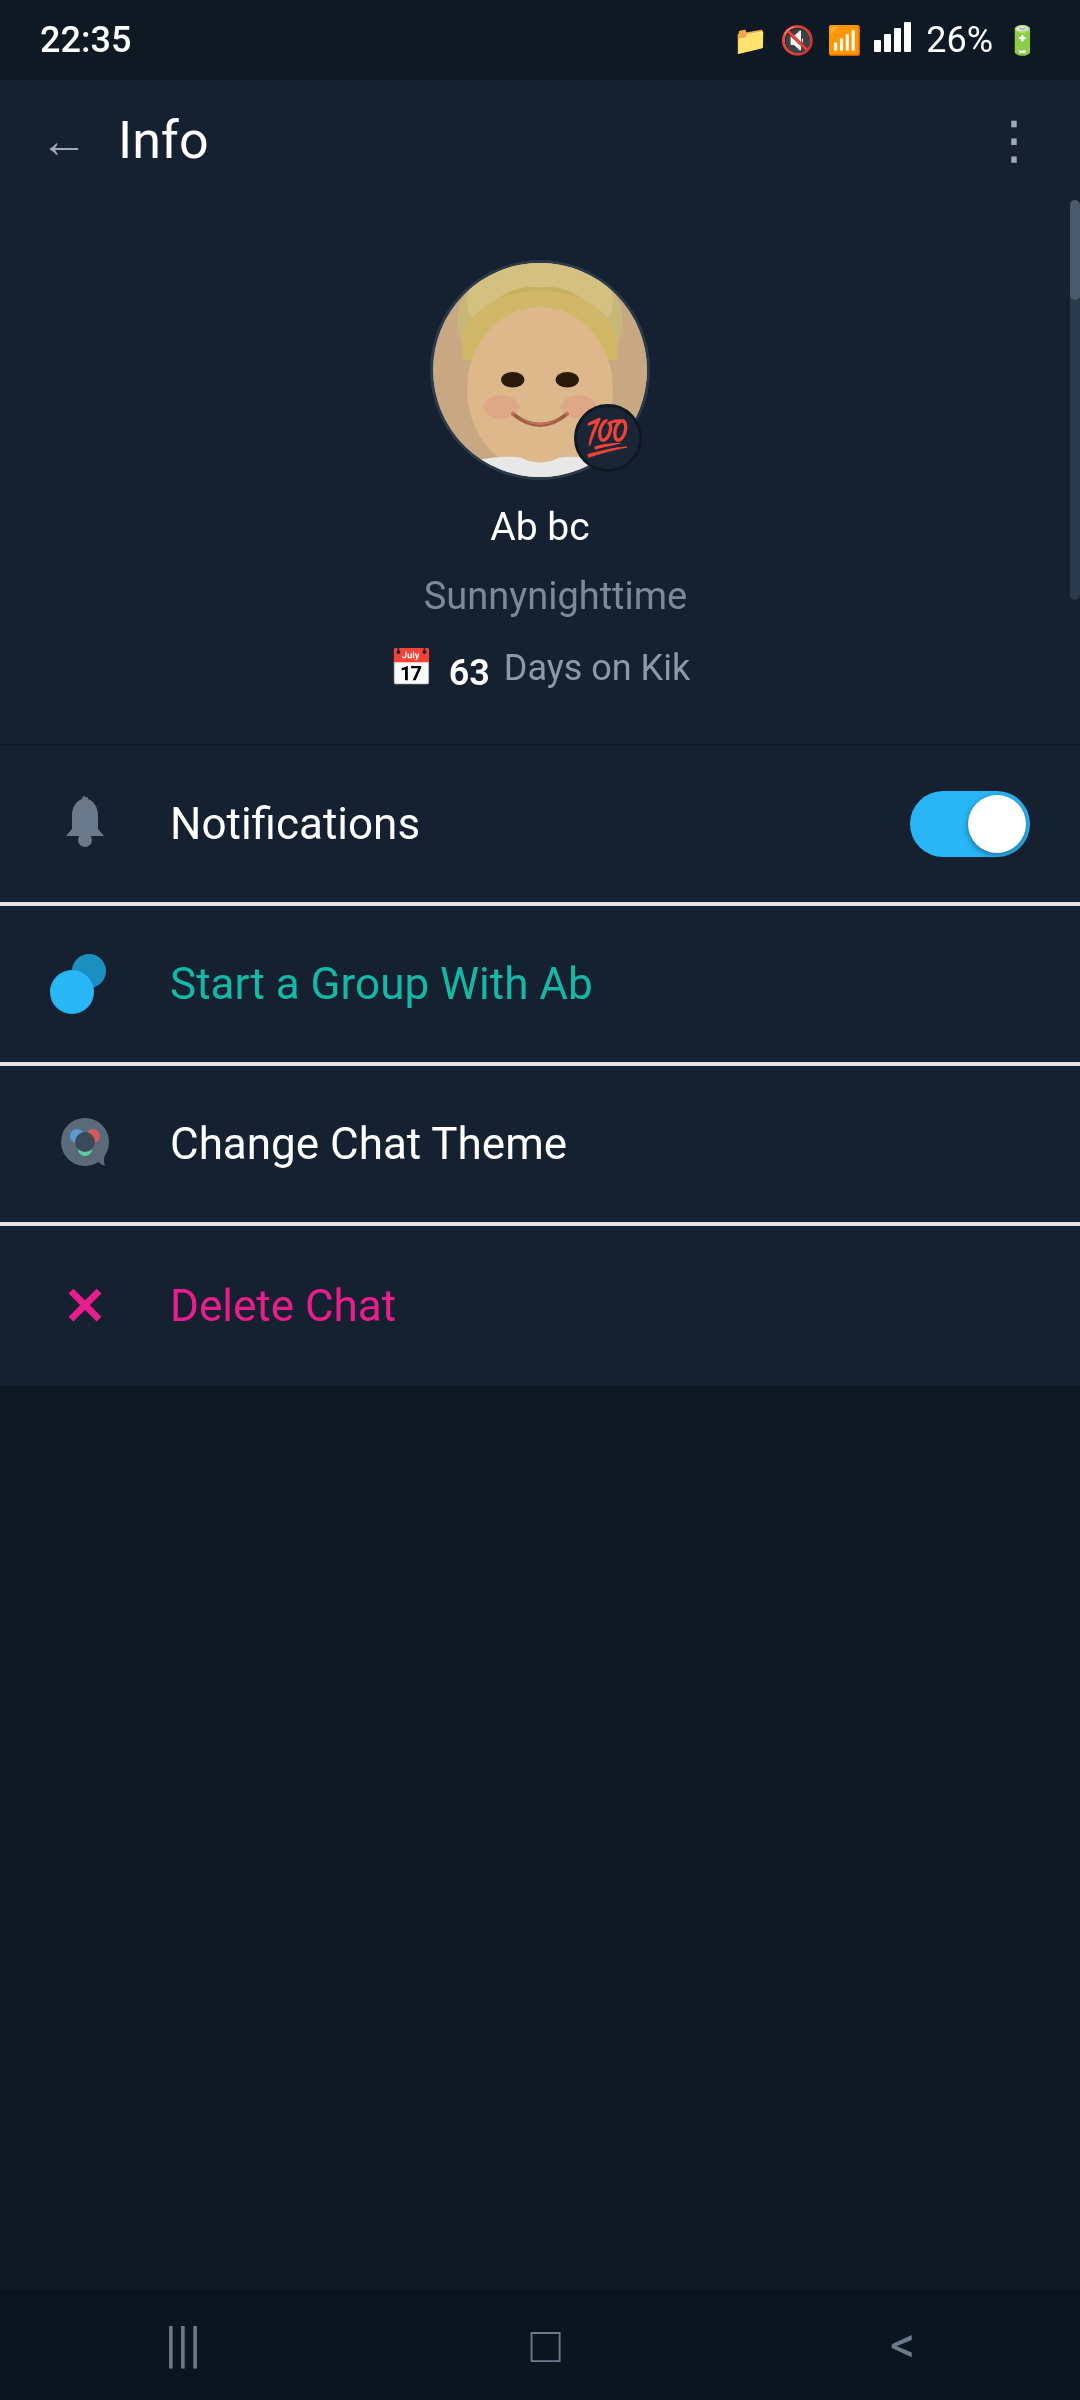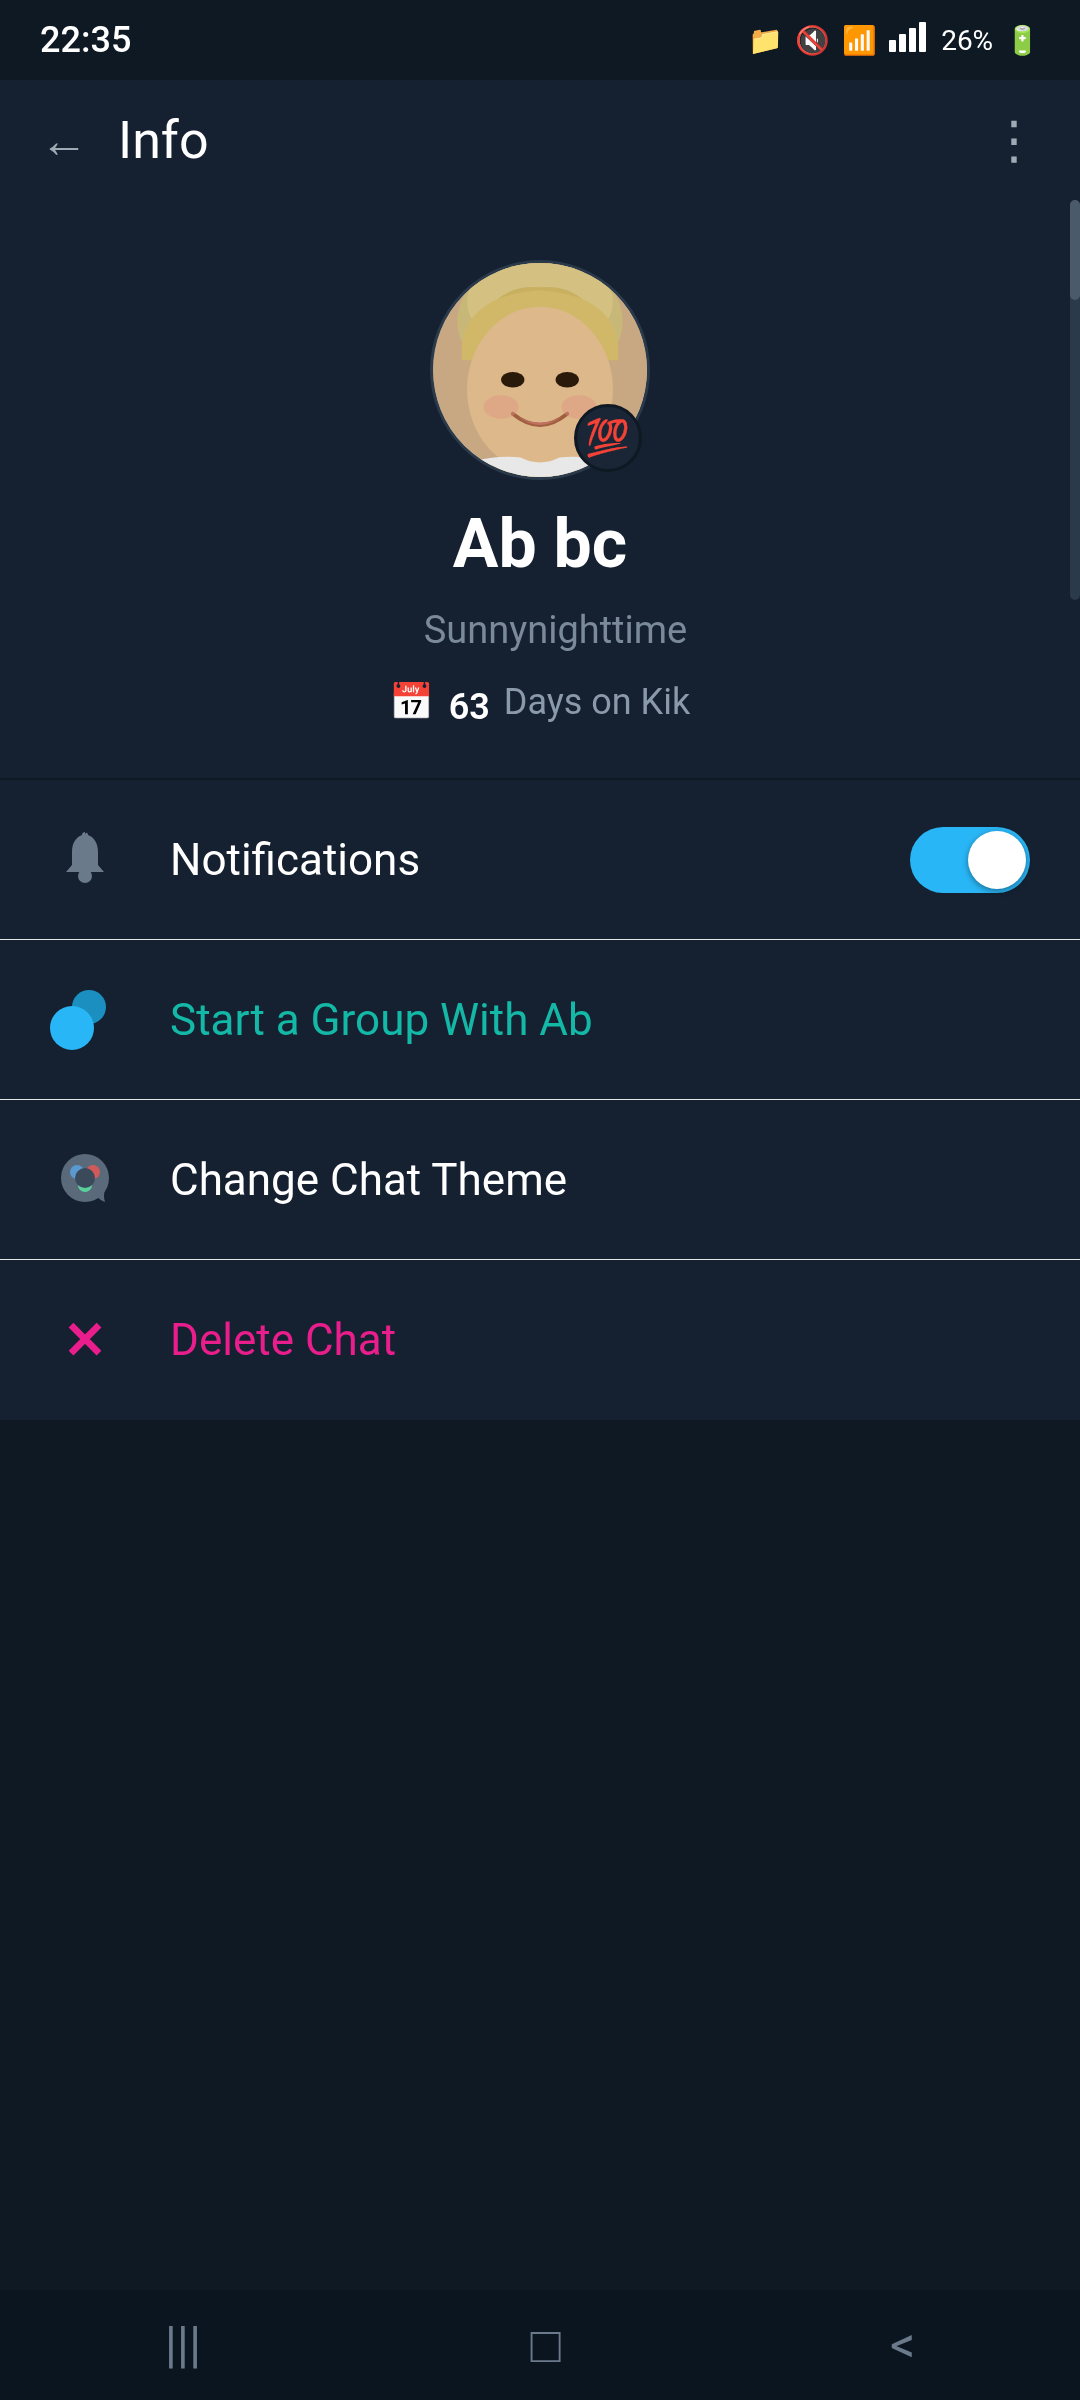--- a/index.html
+++ b/index.html
@@ -33,21 +33,21 @@
     .status-icons {
       display: flex;
       align-items: center;
       gap: 12px;
     }
     .status-icon {
       font-size: 28px;
       color: #ffffff;
     }
     .battery-text {
-      font-size: 28px;
+      font-size: 36px;
       color: #ffffff;
     }
 
     
     .app-bar {
       width: 100%;
       height: 120px;
       background-color: #152030;
       display: flex;
       align-items: center;
@@ -116,22 +116,22 @@
       background-color: #1a2535;
       border-radius: 50%;
       display: flex;
       align-items: center;
       justify-content: center;
       font-size: 36px;
       border: 3px solid #0f1923;
     }
 
     .profile-name {
-      font-size: 68px;
-      font-weight: 700;
+      font-size: 39px;
+      font-weight: 400;
       color: #ffffff;
     }
     .profile-username {
       font-size: 38px;
       color: #7a8a9a;
       margin-left: 31px;
     }
     .profile-days {
       display: flex;
       align-items: center;
@@ -161,21 +161,21 @@
       background-color: #152030;
     }
 
     .menu-item {
       width: 100%;
       height: 160px;
       display: flex;
       align-items: center;
       padding: 0 50px;
       gap: 50px;
-      border-bottom: 1px solid #e5e5e5;
+      border-bottom: 4px solid #e5e5e5;
       cursor: pointer;
     }
     .menu-item:last-child {
       border-bottom: none;
     }
 
     .menu-icon {
       width: 70px;
       display: flex;
       align-items: center;

